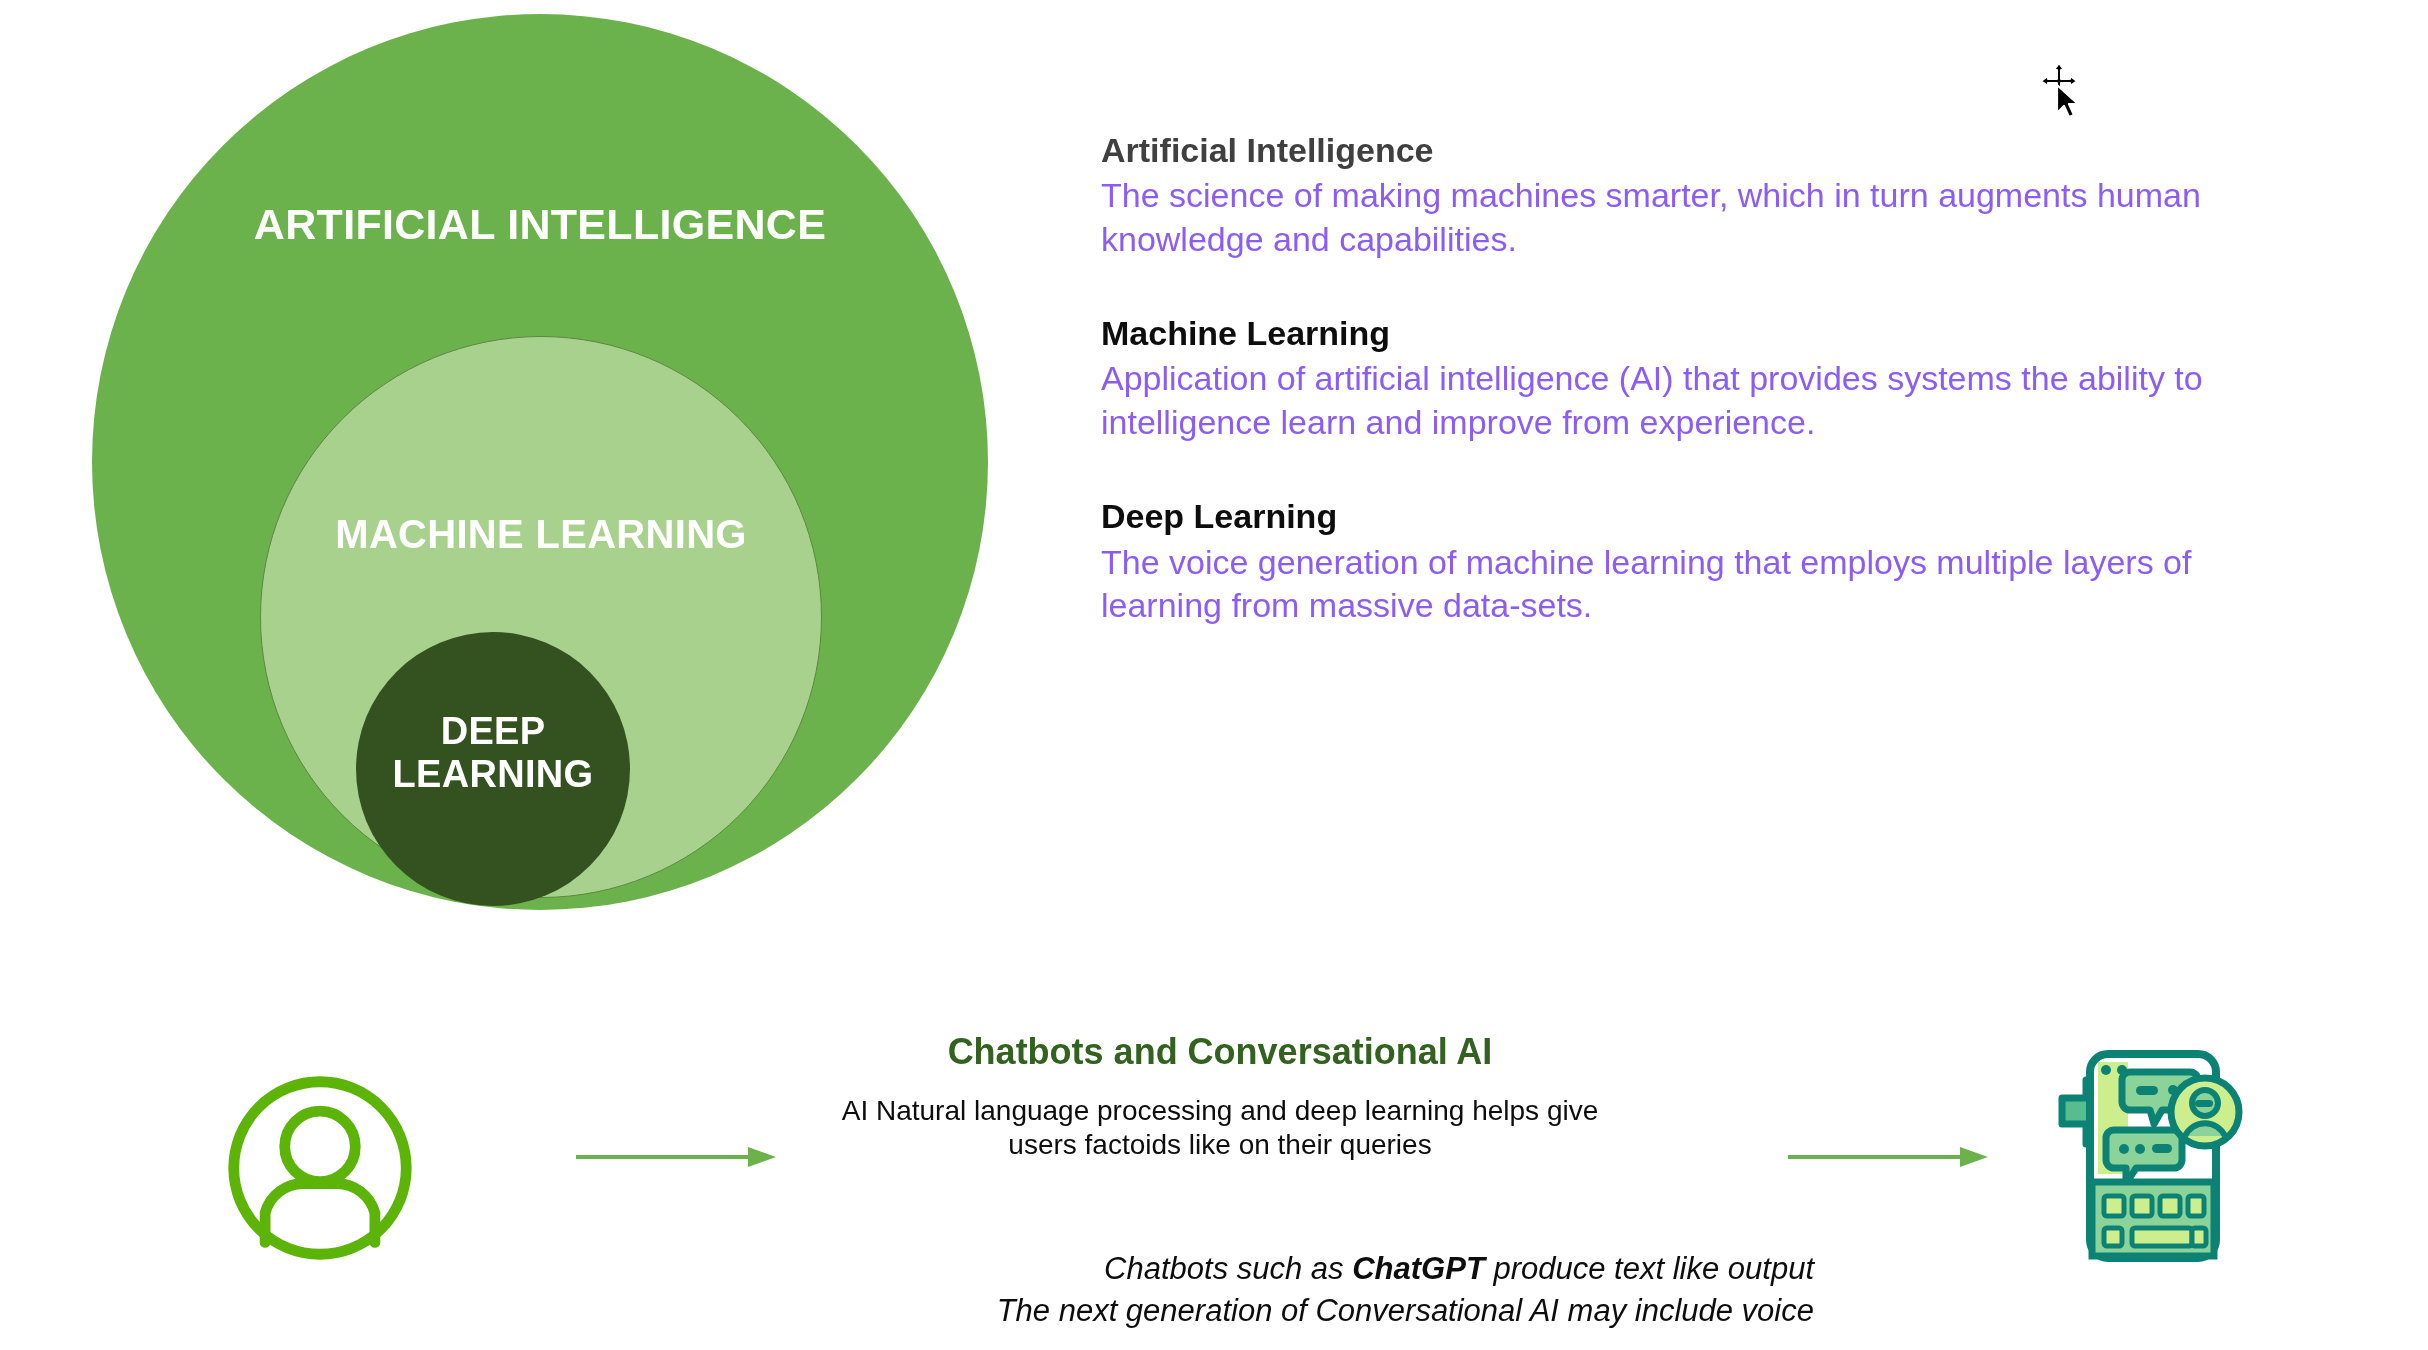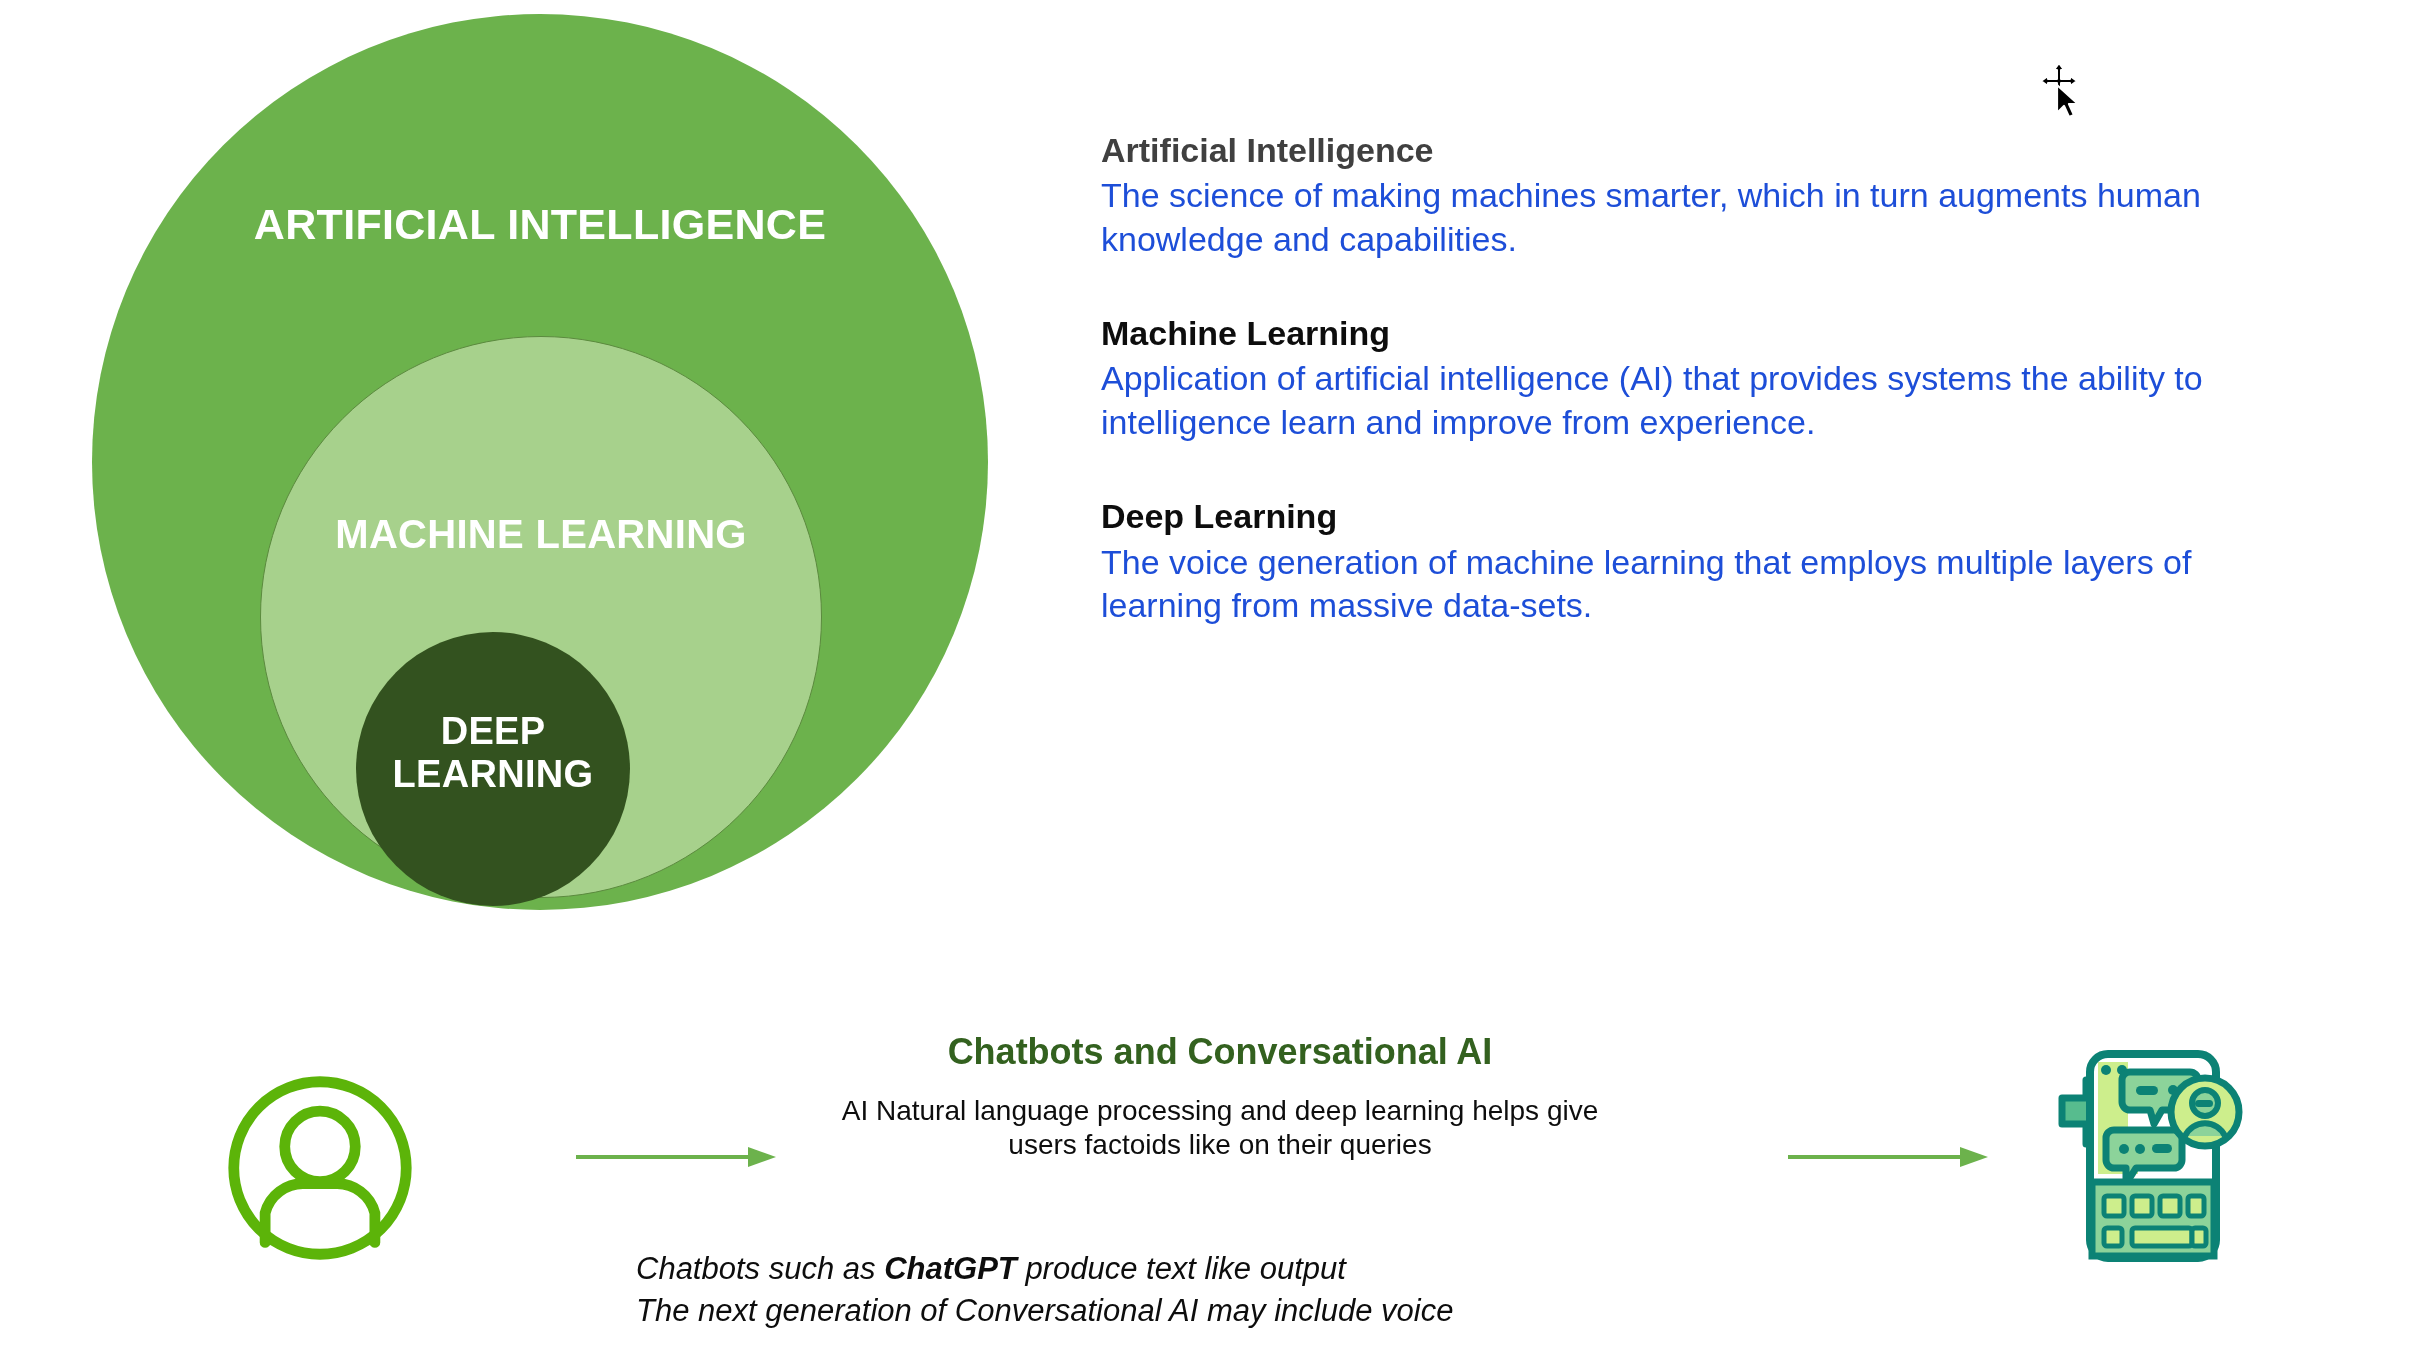--- a/index.html
+++ b/index.html
@@ -46,43 +46,43 @@
   .def-term {
     font-size: 34px;
     font-weight: bold;
     line-height: 1.3;
     margin-bottom: 2px;
   }
   .def-term.muted { color: #404040; }
   .def-term.dark { color: #0d0d0d; }
   .def-desc {
     font-size: 34px;
-    color: #1d4ed8;
+    color: #8b5cf6;
     line-height: 1.28;
   }
 
   .user-icon { position: absolute; left: 222px; top: 1070px; width: 196px; height: 196px; }
   .bot-icon  { position: absolute; left: 2042px; top: 1040px; width: 212px; height: 232px; }
 
   .arrow { position: absolute; height: 30px; }
   .arrow-left  { left: 576px; top: 1142px; width: 200px; }
   .arrow-right { left: 1788px; top: 1142px; width: 200px; }
 
   .flow-text { position: absolute; left: 640px; top: 1030px; width: 1160px; text-align: center; }
   .flow-title {
     font-size: 36px; font-weight: bold; color: #33611F;
     line-height: 1.22; margin-bottom: 20px;
   }
   .flow-body {
     font-size: 28px; color: #0d0d0d; line-height: 1.22;
   }
 
   .footnotes {
-    position: absolute; left: 636px; top: 1248px; width: 1200px;
-    text-align: left; font-style: italic; color: #0d0d0d;
+    position: absolute; left: 614px; top: 1248px; width: 1200px;
+    text-align: right; font-style: italic; color: #0d0d0d;
     font-size: 31px; line-height: 1.34;
   }
   .footnotes b { font-weight: bold; }
 
   
   .cursor { position: absolute; left: 2038px; top: 62px; width: 46px; height: 60px; }
 </style>
 </head>
 <body>
 

